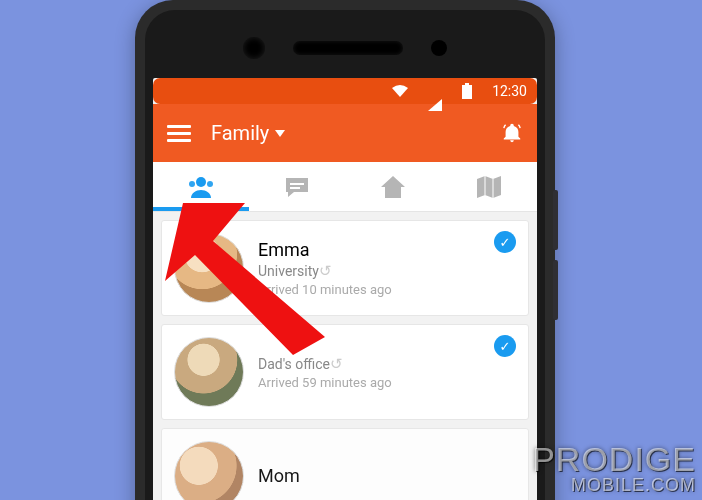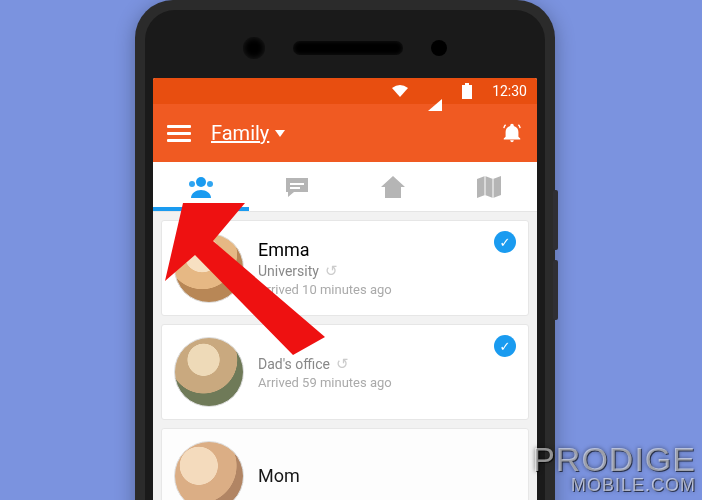--- a/index.html
+++ b/index.html
@@ -50,40 +50,41 @@
   .statusbar {
     background: #e84e10;
     color: #fff;
     height: 26px;
     display: flex;
     align-items: center;
     justify-content: flex-end;
     padding: 0 10px;
     gap: 20px;
     font-size: 14px;
+    border-radius: 7px;
   }
   .statusbar .tri {
     width: 0; height: 0;
     border-style: solid;
     border-width: 0 0 12px 14px;
     border-color: transparent transparent #fff transparent;
   }
   .wifi-icon, .battery-icon { display:inline-flex; }
   .appbar {
     background: #f05a22;
     color: #fff;
     height: 58px;
     display: flex;
     align-items: center;
     padding: 0 14px;
     gap: 20px;
   }
   .hamburger { width: 24px; display:flex; flex-direction:column; gap:4px; }
   .hamburger span { height:3px; background:#fff; border-radius:1px; }
-  .appbar-title { font-size: 20px; flex:1; display:flex; align-items:center; gap:6px;text-decoration:underline; }
+  .appbar-title { font-size: 20px; flex:1; display:flex; align-items:center; gap:6px; }
   .caret-down {
     width:0;height:0;border-left:5px solid transparent;border-right:5px solid transparent;border-top:7px solid #fff;
   }
   .bell { width:22px; height:22px; }
   .tabs {
     background:#fff;
     display:flex;
     height:50px;
     border-bottom:1px solid #e5e5e5;
   }
@@ -100,21 +101,21 @@
   }
   .avatar {
     width:70px; height:70px; border-radius:50%; flex-shrink:0;
     background: radial-gradient(circle at 35% 35%, #f5d9b8 0 30%, #d9a77a 31% 60%, #aa7a55 61% 100%);
     border:1px solid #ddd;
   }
   .avatar.a1 { background: radial-gradient(circle at 40% 30%, #f7e0c2 0 28%, #e6b884 29% 55%, #b88756 56% 100%), linear-gradient(#f3dca9,#d3af7a); }
   .avatar.a2 { background: radial-gradient(circle at 42% 32%, #eedab8 0 26%, #c9a97f 27% 55%, #6f7a58 56% 100%); }
   .card-body { flex:1; }
   .card-name { font-size:18px; color:#000000; margin-bottom:2px; }
-  .card-loc { font-size:14px; color:#888; display:flex; align-items:center; gap:6px; }
+  .card-loc { font-size:14px; color:#888; display:flex; align-items:center; }
   .card-time { font-size:13px; color:#aaa; margin-top:2px; }
   .check {
     position:absolute; top:10px; right:12px;
     width:22px; height:22px; border-radius:50%; background:#1a9bf0;
     display:flex; align-items:center; justify-content:center; color:#fff; font-size:13px;
   }
   .swirl { color:#ccc; font-size:15px; }
   
   .arrow {
     position:absolute; left:165px; top:195px; width:180px; height:160px; pointer-events:none;

